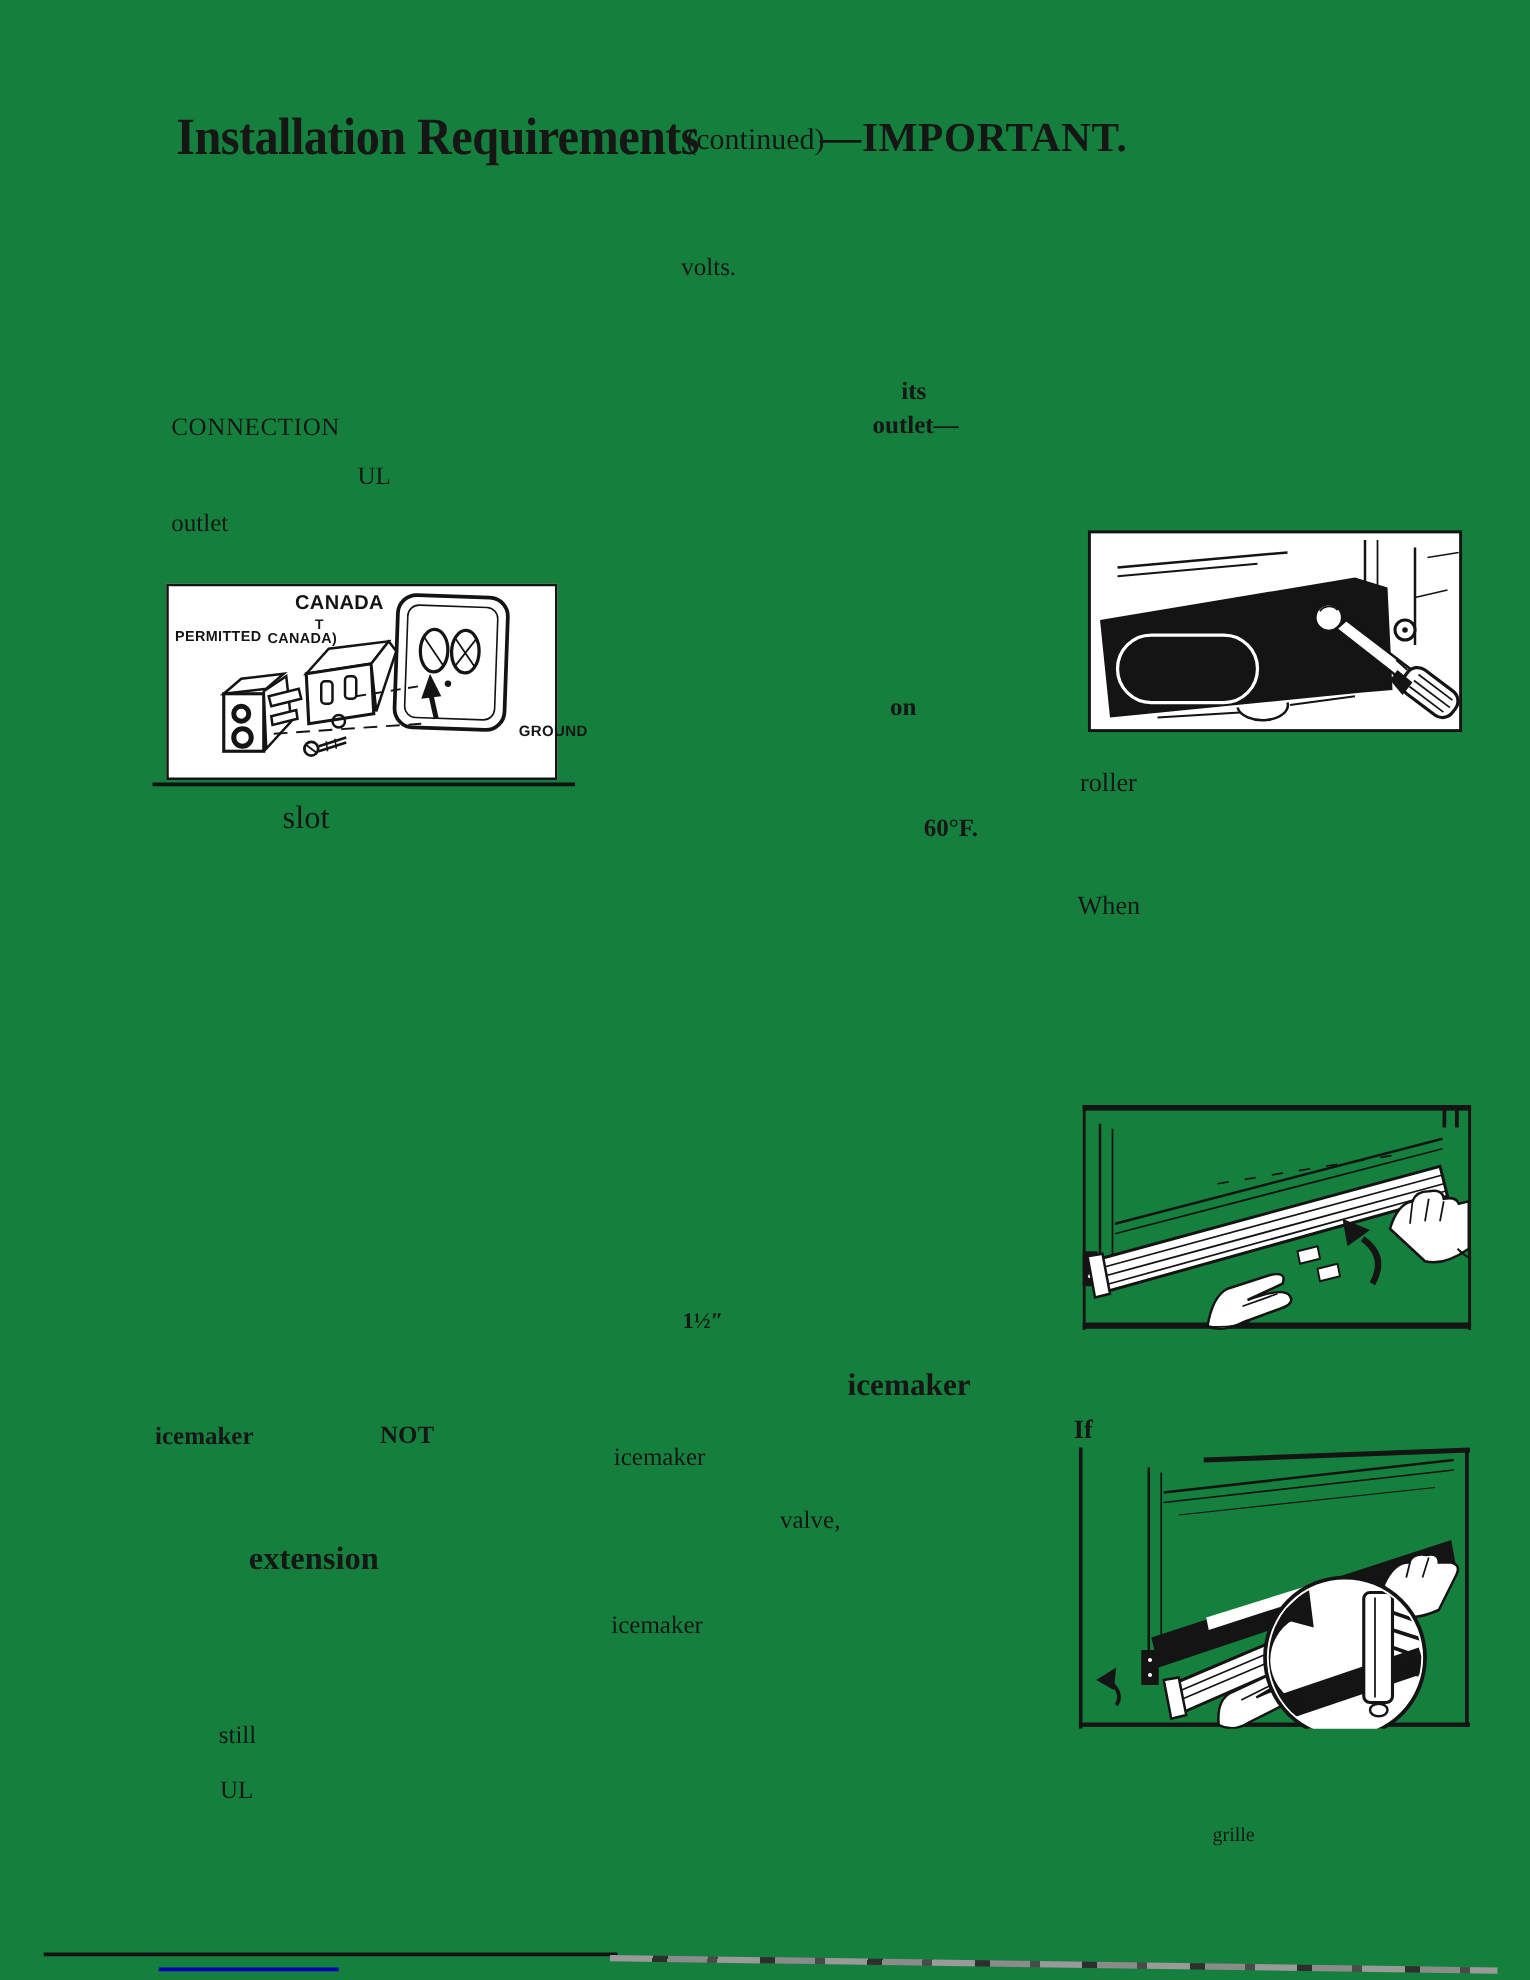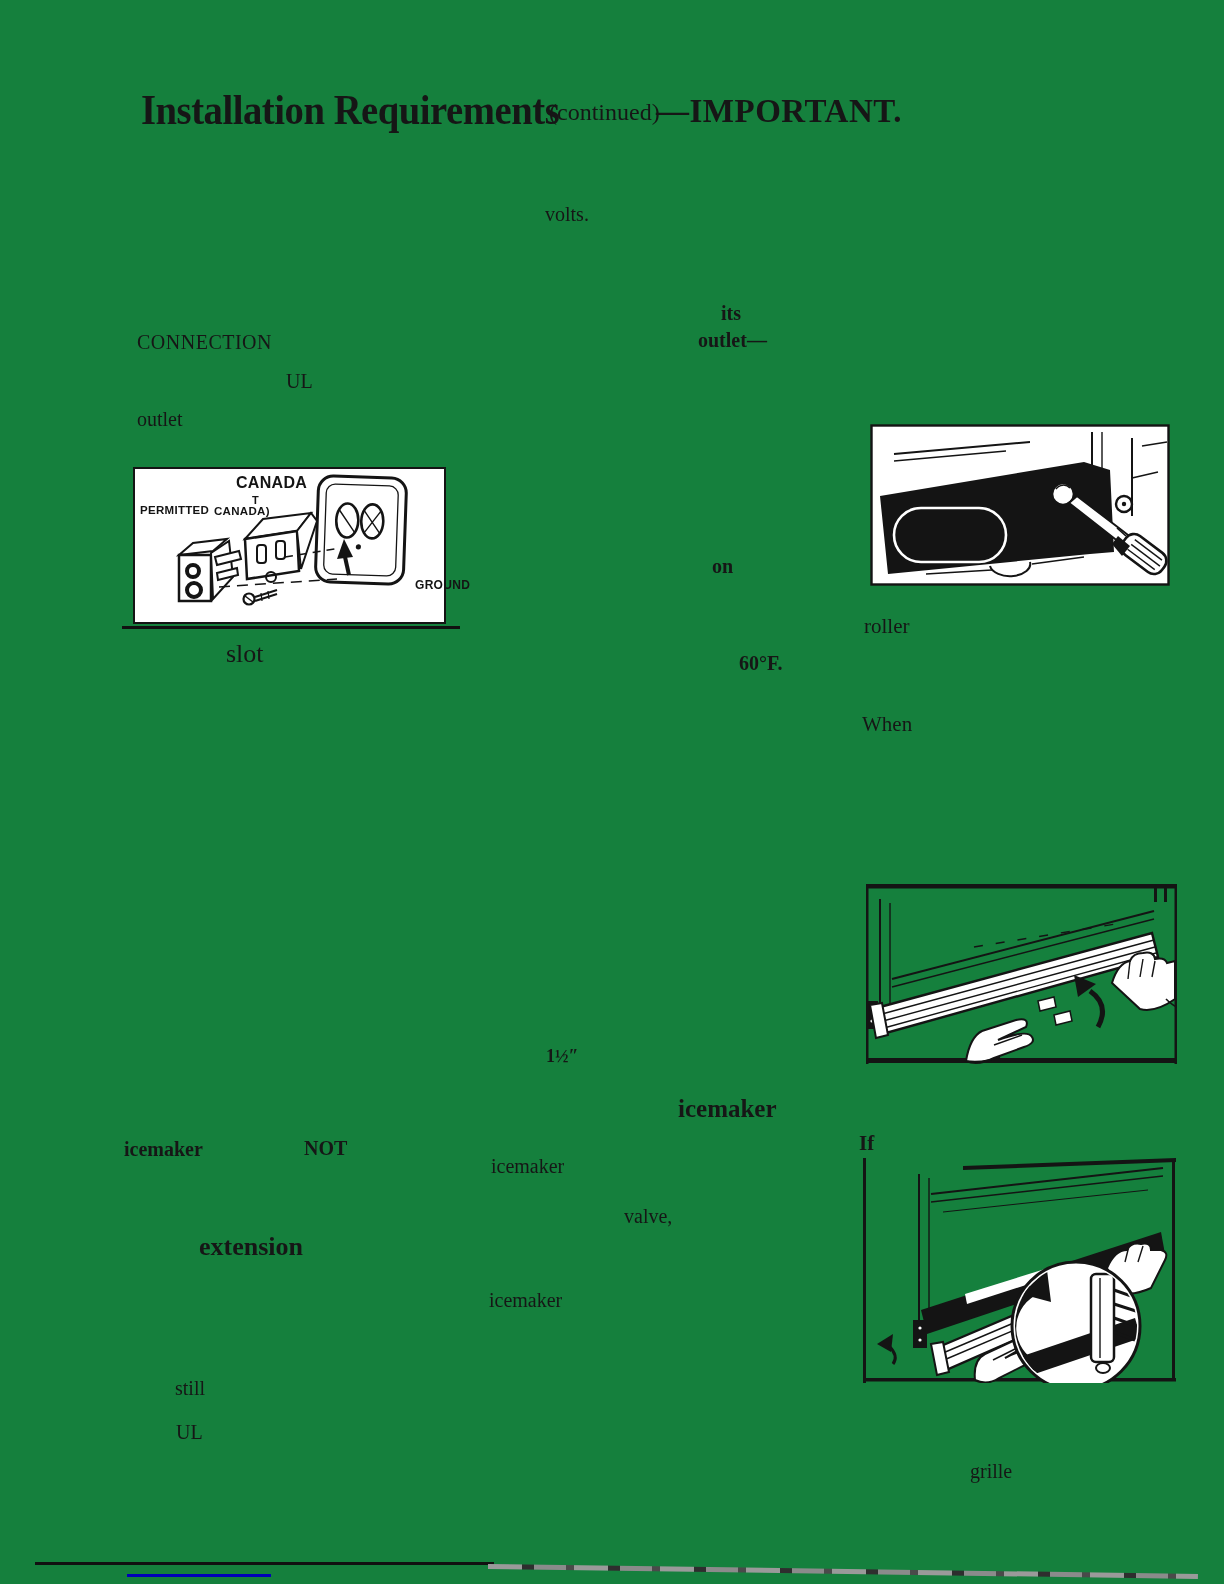--- a/index.html
+++ b/index.html
@@ -78,21 +78,21 @@
   <div class="frag b" style="left:859px;top:1133px;font-size:21px;">If</div>
   <div class="frag b" style="left:678px;top:1096px;font-size:25px;">icemaker</div>
   <div class="frag b" style="left:124px;top:1139px;font-size:20px;">icemaker</div>
   <div class="frag b" style="left:304px;top:1138px;font-size:20px;">NOT</div>
   <div class="frag" style="left:491px;top:1156px;font-size:20px;">icemaker</div>
   <div class="frag" style="left:624px;top:1206px;font-size:20px;">valve,</div>
   <div class="frag b" style="left:199px;top:1234px;font-size:26px;">extension</div>
   <div class="frag" style="left:489px;top:1290px;font-size:20px;">icemaker</div>
   <div class="frag" style="left:175px;top:1378px;font-size:20px;">still</div>
   <div class="frag" style="left:176px;top:1422px;font-size:20px;">UL</div>
-  <div class="frag" style="left:970px;top:1461px;font-size:20px;">grille</div>
+  <div class="frag" style="left:970px;top:1461px;font-size:16px;">grille</div>
 
   <div class="plugbox">
     <svg width="309" height="153" viewBox="0 0 309 153">
 
       <g transform="rotate(2 226 60)">
         <rect x="182" y="8" width="88" height="106" rx="15" fill="#fff" stroke="#141414" stroke-width="3"></rect>
         <rect x="190" y="16" width="72" height="90" rx="9" fill="none" stroke="#141414" stroke-width="1.3"></rect>
         <ellipse cx="212" cy="52" rx="11" ry="17" fill="none" stroke="#141414" stroke-width="2.6"></ellipse>
         <ellipse cx="237" cy="52" rx="11" ry="17" fill="none" stroke="#141414" stroke-width="2.6"></ellipse>
         <path d="M204,42 L220,64 M229,64 L245,42 M229,42 L245,64" stroke="#141414" stroke-width="1.4"></path>

